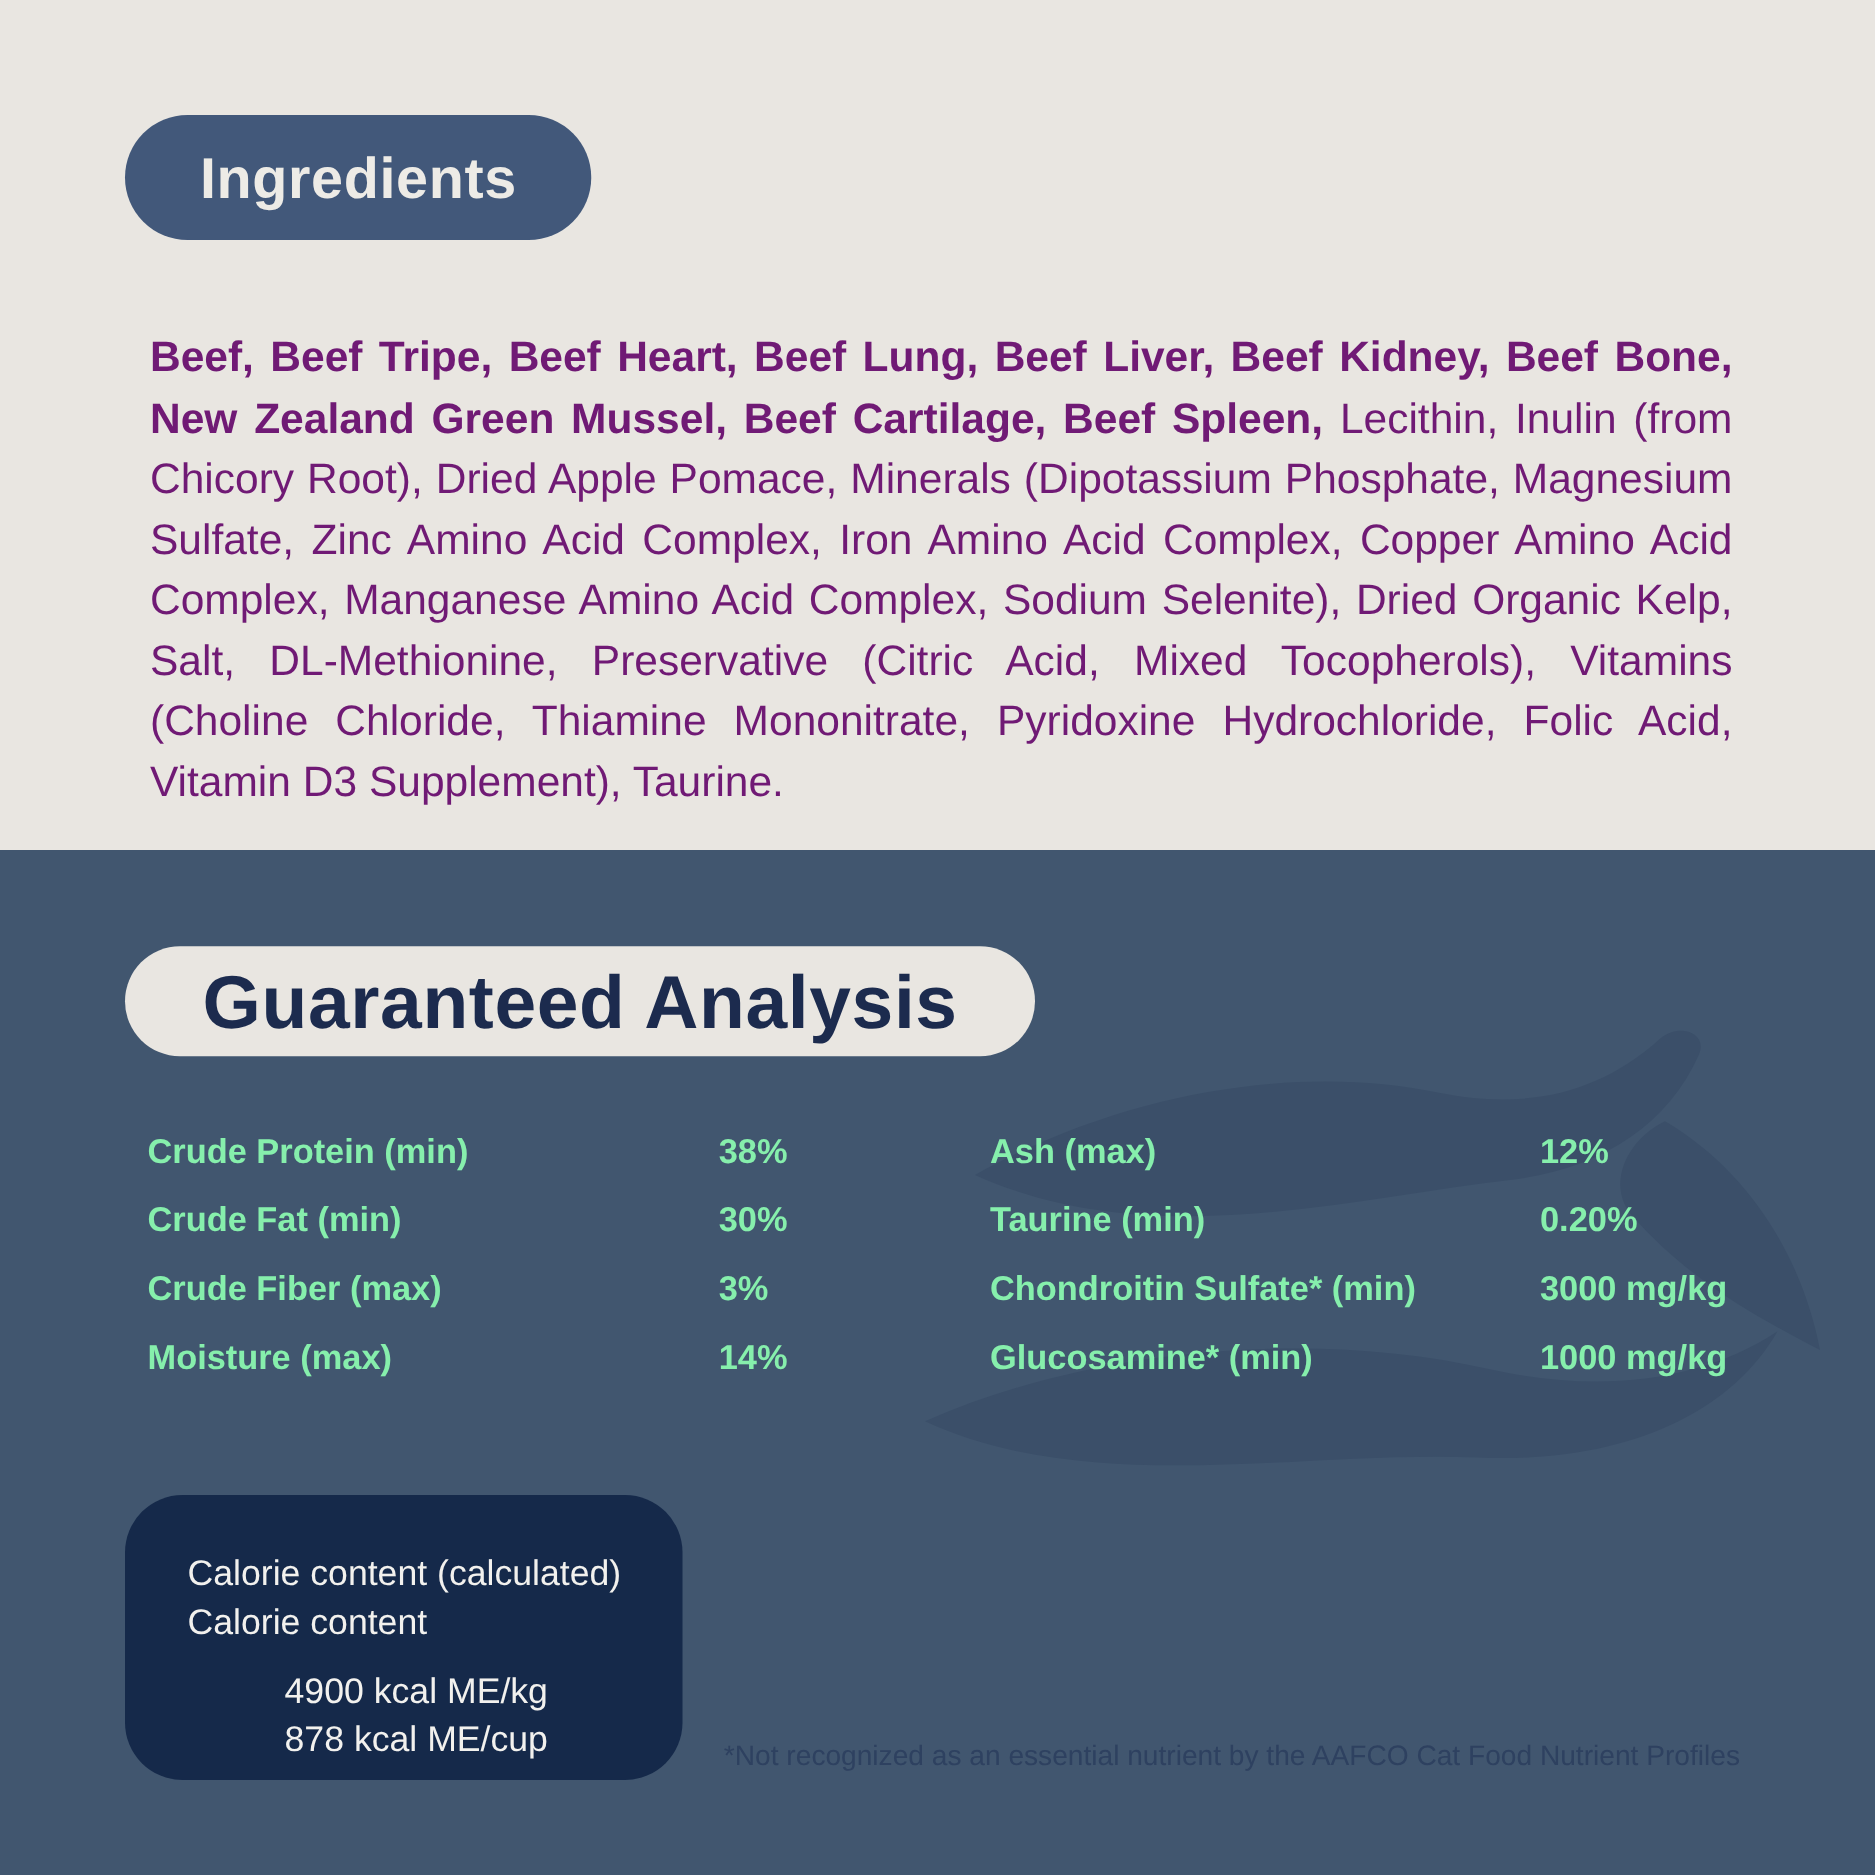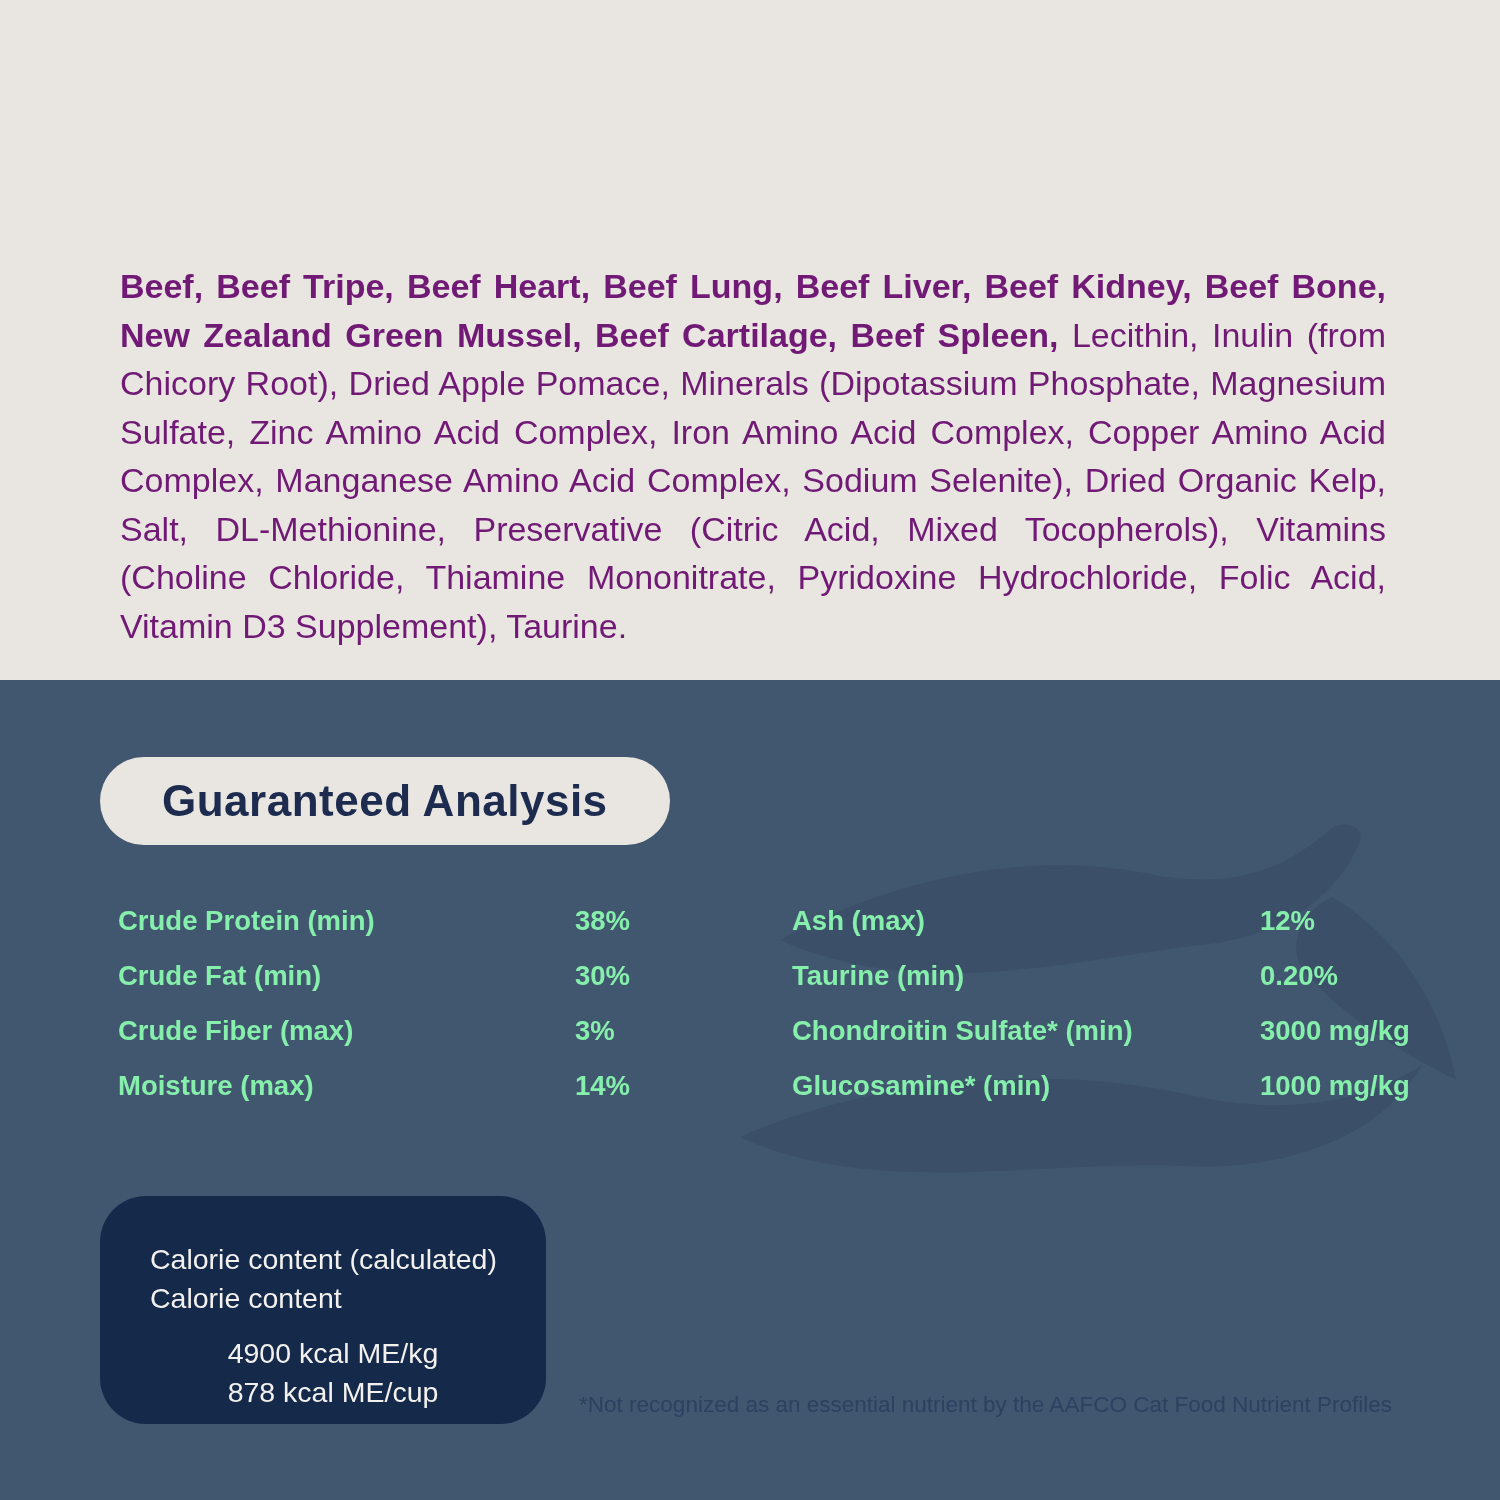--- a/index.html
+++ b/index.html
@@ -56,40 +56,40 @@
     pointer-events: none;
   }
   .pill-analysis {
     position: absolute;
     left: 100px; top: 77px;
     height: 88px;
     padding: 0 62px;
     border-radius: 46px;
     background: #e9e6e1;
     color: #1c2b4e;
-    font-size: 44px;
+    font-size: 60px;
     font-weight: 700;
     display: inline-flex;
     align-items: center;
     letter-spacing: 0.5px;
   }
   .ga-col {
     position: absolute;
     top: 213px;
     color: #86efac;
     font-size: 27.5px;
     font-weight: 700;
   }
   .ga-col.left  { left: 118px; width: 660px; }
   .ga-col.right { left: 792px; width: 680px; }
   .ga-row { position: relative; height: 55px; }
   .ga-label { position: absolute; left: 0; top: 50%; transform: translateY(-50%); white-space: nowrap; }
   .ga-value { position: absolute; top: 50%; transform: translateY(-50%); white-space: nowrap; }
   .ga-col.left  .ga-value { left: 457px; }
-  .ga-col.right .ga-value { left: 440px; margin-left: 28px; }
+  .ga-col.right .ga-value { left: 440px; }
   .calorie-box {
     position: absolute;
     left: 100px; top: 516px;
     width: 446px; height: 228px;
     border-radius: 46px;
     background: #15294a;
     color: #f2f1ee;
     font-size: 28.5px;
     line-height: 38.5px;
     box-sizing: border-box;
@@ -103,20 +103,23 @@
     color: #2e4160;
     white-space: nowrap;
   }
 </style>
 </head>
 <body>
 
 <div class="canvas">
 
   <div class="top-section">
+    <div class="pill-ingredients">
+      <span>Ingredients</span>
+    </div>
     <p class="ingredients-paragraph"><span class="bold">Beef, Beef Tripe, Beef Heart, Beef Lung, Beef Liver, Beef Kidney, Beef Bone, New Zealand Green Mussel, Beef Cartilage, Beef Spleen,</span><span> Lecithin, Inulin (from Chicory Root), Dried Apple Pomace, Minerals (Dipotassium Phosphate, Magnesium Sulfate, Zinc Amino Acid Complex, Iron Amino Acid Complex, Copper Amino Acid Complex, Manganese Amino Acid Complex, Sodium Selenite), Dried Organic Kelp, Salt, DL-Methionine, Preservative (Citric Acid, Mixed Tocopherols), Vitamins (Choline Chloride, Thiamine Mononitrate, Pyridoxine Hydrochloride, Folic Acid, Vitamin D3 Supplement), Taurine.</span></p>
   </div>
 
   <div class="bottom-section">
 
     <svg class="swirl-svg" viewBox="0 0 760 450" aria-hidden="true">
       <g fill="#3b4f69">
         <path d="M60,165
                  C180,98 320,76 430,99
                  C500,113 558,101 608,56

